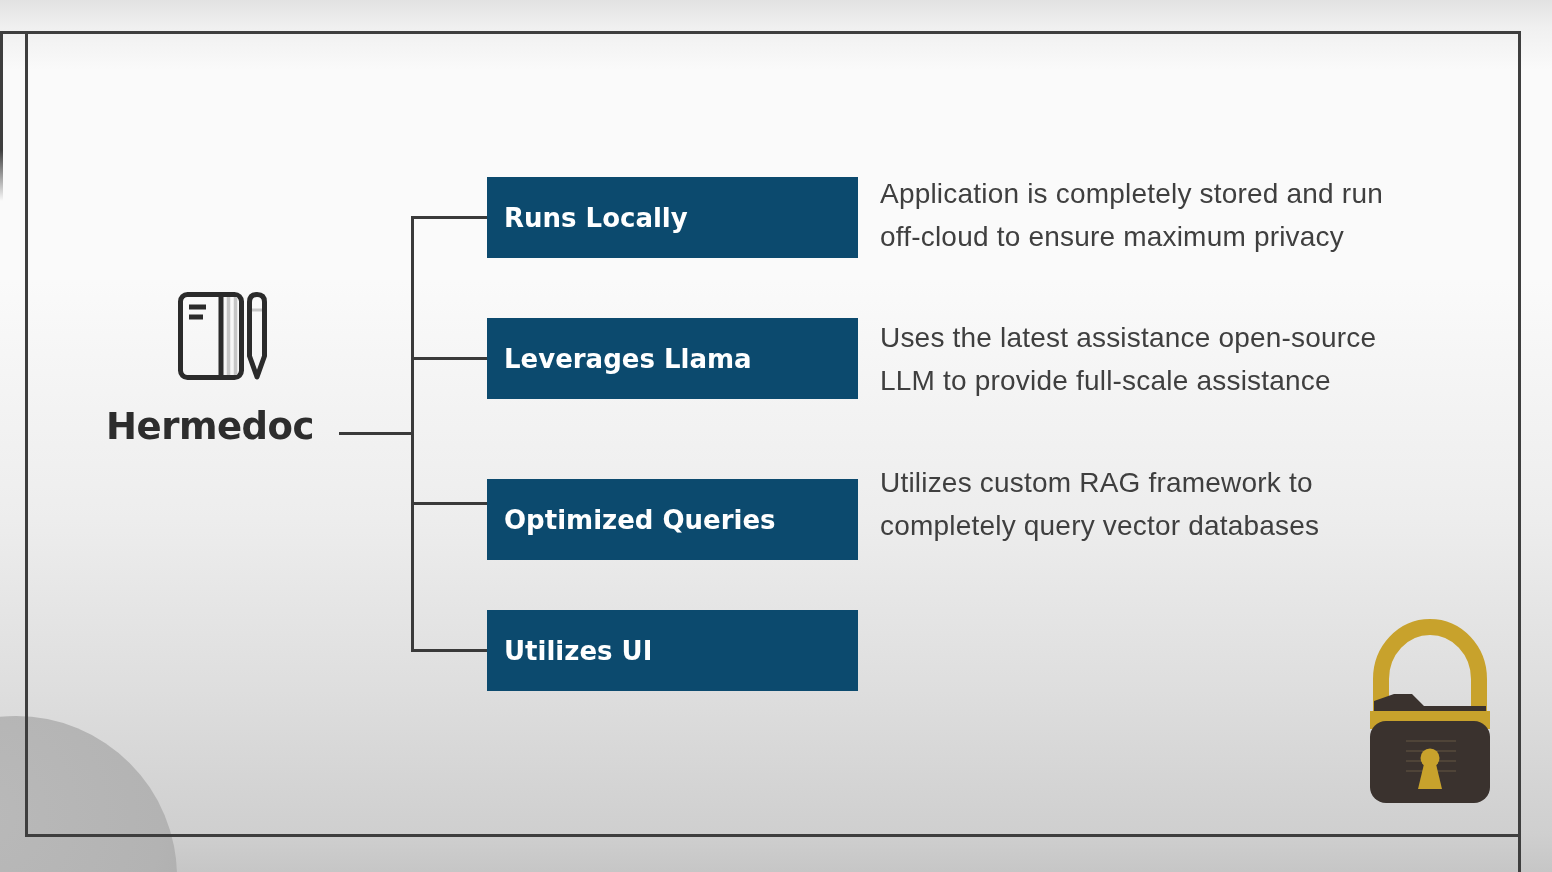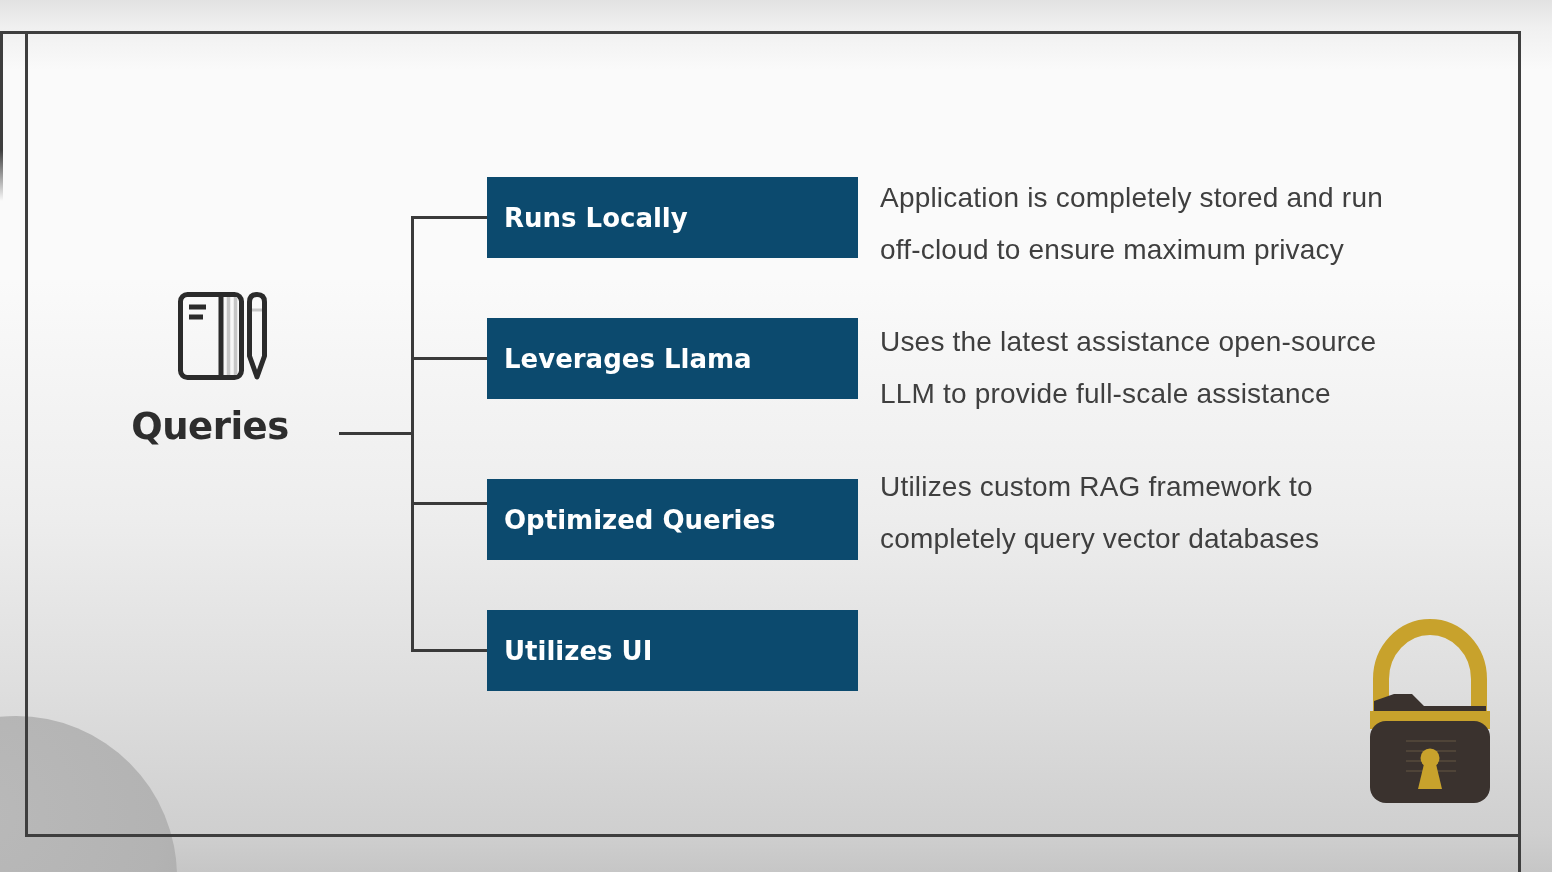--- a/index.html
+++ b/index.html
@@ -48,21 +48,21 @@
     position: absolute; left: 487px; width: 371px; height: 81px;
     background: #0c4a6e; display: flex; align-items: center;
   }
   .feature-label {
     font-family: "DejaVu Sans", sans-serif; font-weight: 700;
     font-size: 26px; color: #ffffff; padding-left: 17px; letter-spacing: 0px;
     white-space: nowrap;
   }
   .feature-desc {
     position: absolute; left: 880px; width: 620px;
-    font-size: 28px; line-height: 52px; color: #3f3f3f;
+    font-size: 28px; line-height: 43px; color: #3f3f3f;
     white-space: pre-line; letter-spacing: 0.2px;
   }
 
   .padlock { position: absolute; left: 1368px; top: 617px; }
 </style>
 </head>
 <body>
 
 <div class="stage">
 
@@ -84,21 +84,21 @@
   <svg class="root-icon" width="94" height="92" viewBox="0 0 94 92">
     <rect x="4.5" y="4.5" width="61" height="83" rx="7" fill="none" stroke="#2b2b2b" stroke-width="5"></rect>
     <line x1="45" y1="5" x2="45" y2="87" stroke="#2b2b2b" stroke-width="5"></line>
     <line x1="52.5" y1="7" x2="52.5" y2="85" stroke="#c6c6c6" stroke-width="3.5"></line>
     <line x1="59.5" y1="7" x2="59.5" y2="85" stroke="#c6c6c6" stroke-width="3.5"></line>
     <line x1="13" y1="17" x2="30" y2="17" stroke="#2b2b2b" stroke-width="5"></line>
     <line x1="13" y1="27" x2="27" y2="27" stroke="#2b2b2b" stroke-width="5"></line>
     <path d="M 73.5 66 L 73.5 12 Q 73.5 4.5 81 4.5 Q 88.5 4.5 88.5 12 L 88.5 66 L 81 87 Z" fill="none" stroke="#2b2b2b" stroke-width="5" stroke-linejoin="round"></path>
     <line x1="76" y1="20" x2="86" y2="20" stroke="#c6c6c6" stroke-width="3"></line>
   </svg>
-  <div class="root-title">Queries</div>
+  <div class="root-title">Hermedoc</div>
 
   <div class="feature-box" style="top:177px">
     <span class="feature-label">Runs Locally</span>
   </div>
   <div class="feature-desc" style="top:172px">Application is completely stored and run
 off-cloud to ensure maximum privacy</div>
 
   <div class="feature-box" style="top:318px">
     <span class="feature-label">Leverages Llama</span>
   </div>

